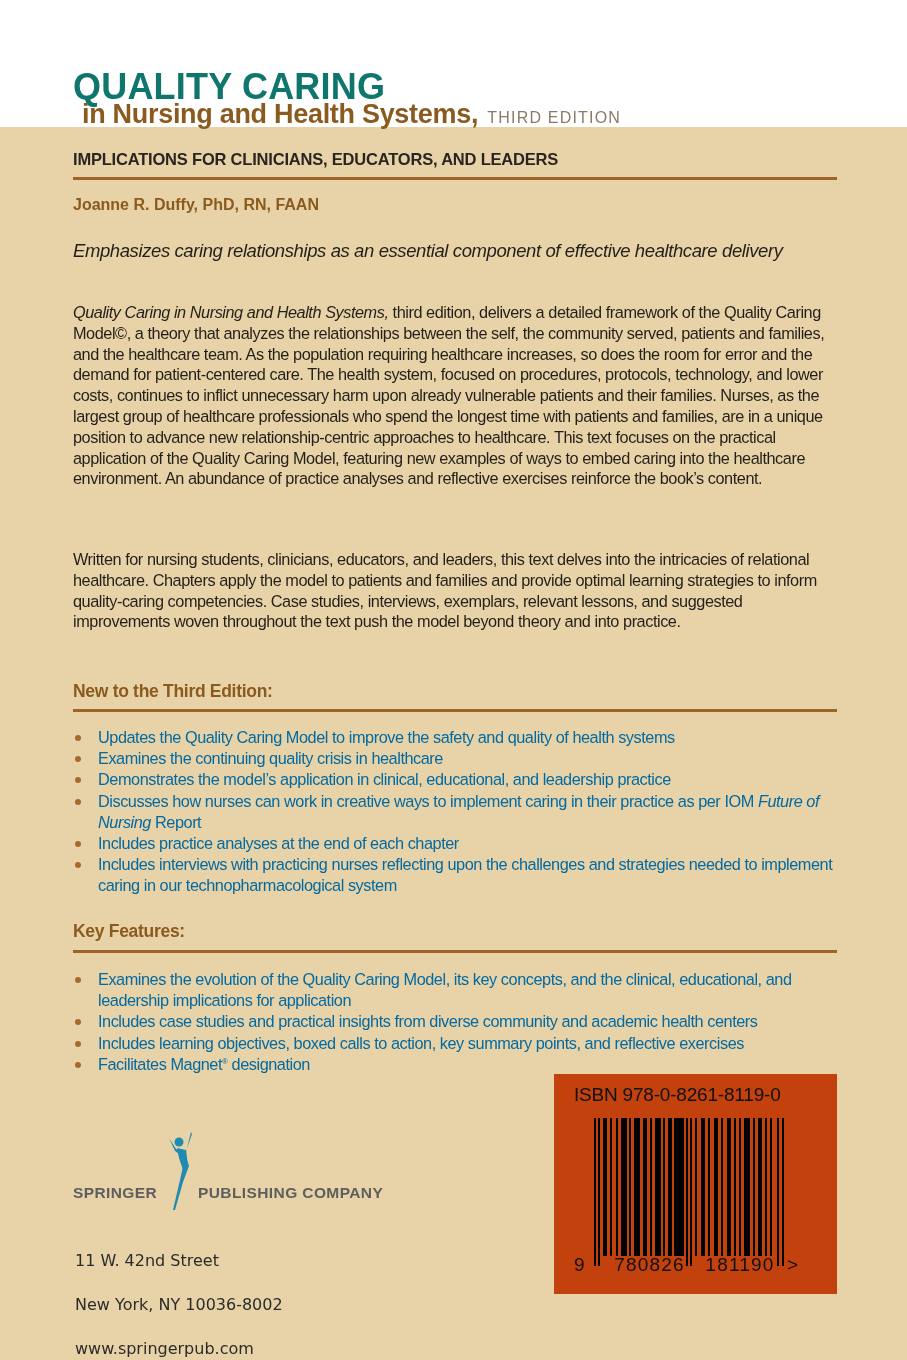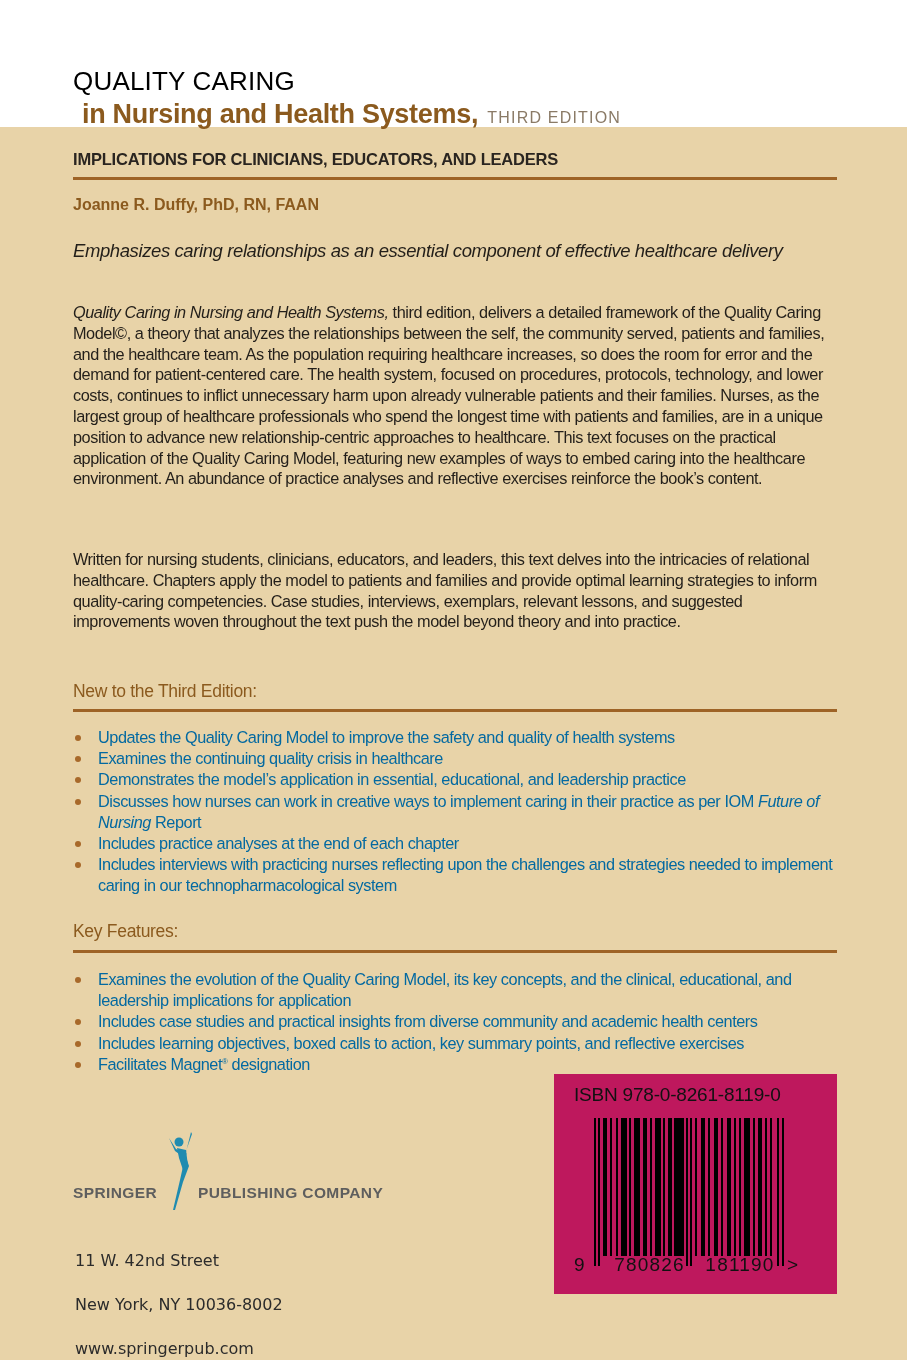--- a/index.html
+++ b/index.html
@@ -10,21 +10,21 @@
       color: #231F1A;
       position: relative;
     }
     .top-band {
       position: absolute; left: 0; top: 0; width: 907px; height: 127px;
       background: #FFFFFF;
     }
     .content { position: absolute; left: 73px; top: 0; width: 764px; }
     .title-1 {
       position: absolute; top: 66px; left: 0;
-      font-size: 26px; font-weight: normal; color: #000000; letter-spacing: 0.2px;
+      font-size: 36px; font-weight: bold; color: #0f766e; letter-spacing: 0.2px;
       white-space: nowrap;
     }
     .title-2 {
       position: absolute; top: 99px; left: 0;
       font-size: 27px; font-weight: bold; color: #8B5A1E;
       white-space: nowrap; letter-spacing: -0.3px; margin-left: 9px;
     }
     .edition {
       font-size: 16px; font-weight: normal; color: #8A7A66; letter-spacing: 1.2px;
       margin-left: 2px;
@@ -44,21 +44,21 @@
       font-size: 18.5px; font-weight: normal; font-style: italic; line-height: 25px;
       color: #231F1A; letter-spacing: -0.4px;
     }
     .para {
       position: absolute; left: 0; width: 764px;
       font-size: 16.3px; line-height: 20.8px; color: #231F1A; letter-spacing: -0.45px;
     }
     .para .it { font-style: italic; text-align: right; }
     .section-head {
       position: absolute; left: 0;
-      font-size: 17.5px; font-weight: normal; color: #8B5A1E; white-space: nowrap; letter-spacing: -0.3px;
+      font-size: 17.5px; font-weight: bold; color: #8B5A1E; white-space: nowrap; letter-spacing: -0.3px;
     }
     .bullets { position: absolute; left: 0; width: 764px; list-style: none; }
     .bullets li {
       position: relative; padding-left: 25px;
       font-size: 16.3px; line-height: 21.2px; color: #0369a1; letter-spacing: -0.45px;
     }
     .bullets li .dot {
       position: absolute; left: 2px; top: 8px; width: 6px; height: 6px; border-radius: 50%;
       background: #A8692A;
     }
@@ -70,21 +70,21 @@
     .logo-text {
       position: absolute; top: 52px; font-size: 15.5px; font-weight: bold; color: #5E5E5E;
       letter-spacing: 0.4px; white-space: nowrap;
     }
     .address {
       position: absolute; left: 75px; top: 1228px;
       font-family: "DejaVu Sans", sans-serif; font-size: 16px; line-height: 22px; color: #2B2B2B;
       white-space: pre-line;
     }
     .isbn-box {
-      position: absolute; left: 554px; top: 1074px; width: 283px; height: 220px; background: #be185d;
+      position: absolute; left: 554px; top: 1074px; width: 283px; height: 220px; background: #c2410c;
     }
     .isbn-label {
       position: absolute; left: 20px; top: 10px; font-size: 19px; color: #111;
       font-family: "Liberation Sans", sans-serif; white-space: nowrap; letter-spacing: -0.2px;
     }
     .barcode { position: absolute; left: 40px; top: 44px; width: 195px; height: 148px; }
     .barcode-digits {
       position: absolute; top: 180px; left: 20px; font-size: 19px; color: #111; white-space: nowrap;
       letter-spacing: 1.2px;
     }
@@ -111,21 +111,21 @@
   <p class="para" style="top:302px"><span class="it">Quality Caring in Nursing and Health Systems,</span><span> third edition, delivers a detailed framework of the Quality Caring Model©, a theory that analyzes the relationships between the self, the community served, patients and families, and the healthcare team.  As the population requiring healthcare increases, so does the room for error and the demand for patient-centered care. The health system, focused on procedures, protocols, technology, and lower costs, continues to inflict unnecessary harm upon already vulnerable patients and their families. Nurses, as the largest group of healthcare professionals who spend the longest time with patients and families, are in a unique position to advance new relationship-centric approaches to healthcare. This text focuses on the practical application of the Quality Caring Model, featuring new examples of ways to embed caring into the healthcare environment. An abundance of practice analyses and reflective exercises reinforce the book’s content.</span></p>
 
   <p class="para" style="top:549px">Written for nursing students, clinicians, educators, and leaders, this text delves into the intricacies of relational healthcare. Chapters apply the model to patients and families and provide optimal learning strategies to inform quality-caring competencies. Case studies, interviews, exemplars, relevant lessons, and suggested improvements woven throughout the text push the model beyond theory and into practice.</p>
 
   <div class="section-head" style="top:681px">New to the Third Edition:</div>
   <div class="rule" style="top:709px"></div>
 
   <ul class="bullets" style="top:727px">
     <li><span class="dot"></span><span>Updates the Quality Caring Model to improve the safety and quality of health systems</span></li>
     <li><span class="dot"></span><span>Examines the continuing quality crisis in healthcare</span></li>
-    <li><span class="dot"></span><span>Demonstrates the model’s application in essential, educational, and leadership practice</span></li>
+    <li><span class="dot"></span><span>Demonstrates the model’s application in clinical, educational, and leadership practice</span></li>
     <li><span class="dot"></span><span>Discusses how nurses can work in creative ways to implement caring in their practice as per IOM </span><span class="it">Future of Nursing</span><span> Report</span></li>
     <li><span class="dot"></span><span>Includes practice analyses at the end of each chapter</span></li>
     <li><span class="dot"></span><span>Includes interviews with practicing nurses reflecting upon the challenges and strategies needed to implement caring in our technopharmacological system</span></li>
   </ul>
 
   <div class="section-head" style="top:921px">Key Features:</div>
   <div class="rule" style="top:950px"></div>
 
   <ul class="bullets" style="top:969px">
     <li><span class="dot"></span><span>Examines the evolution of the Quality Caring Model, its key concepts, and the clinical, educational, and leadership implications for application</span></li>

